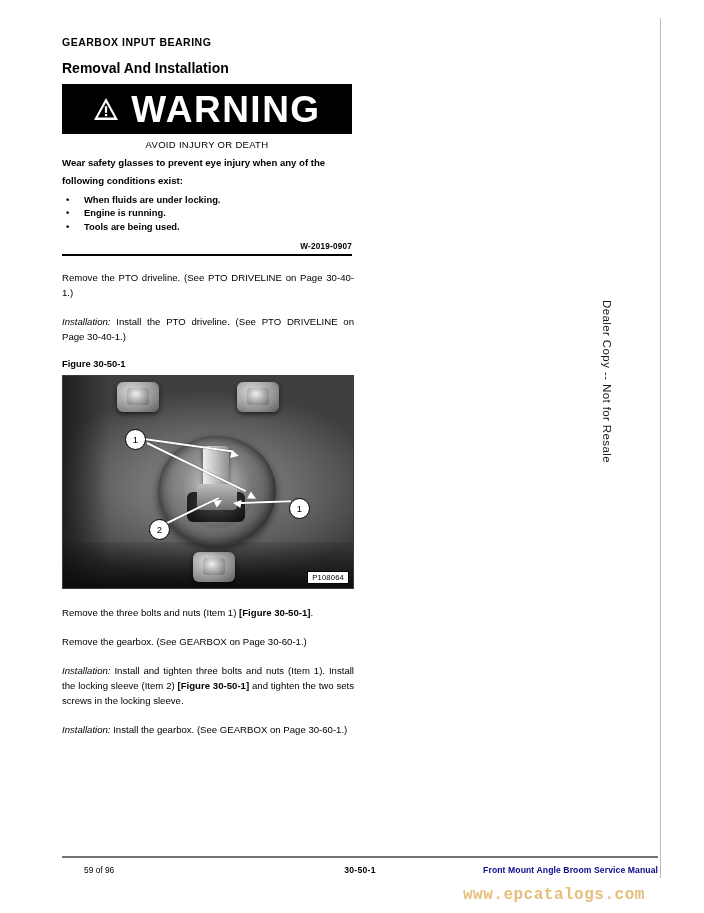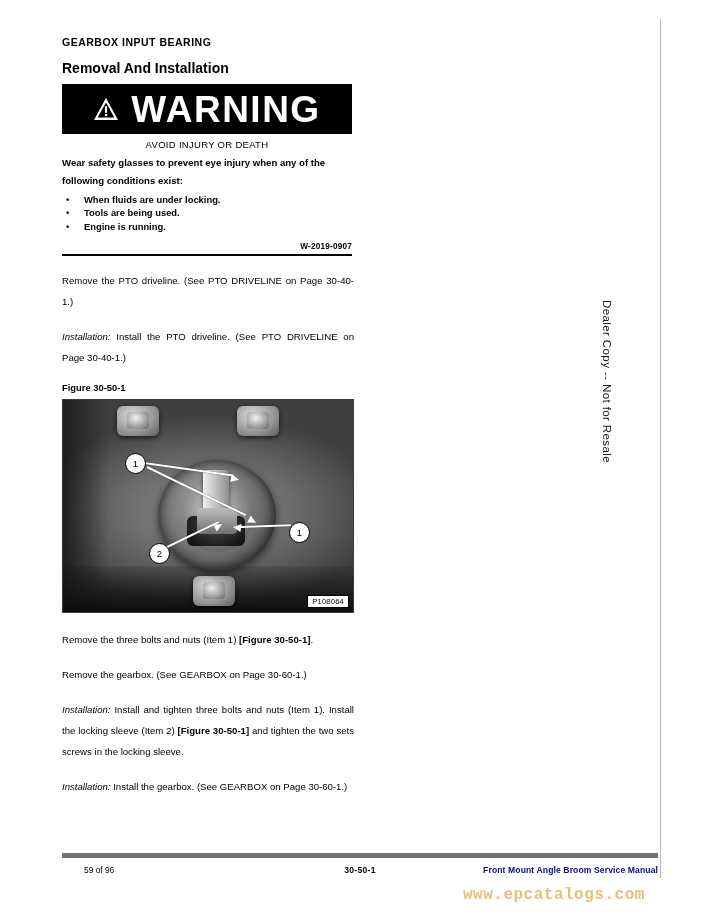--- a/index.html
+++ b/index.html
@@ -128,21 +128,21 @@
     margin-top: 9px;
   }
   .warn-rule {
     border-top: 2px solid #000;
     margin-top: 3px;
     margin-bottom: 14px;
   }
 
   p.body {
     font-size: 9.6px;
-    line-height: 21px;
+    line-height: 15px;
     margin: 0 0 14px 0;
     text-align: justify;
   }
   p.body.last { margin-bottom: 0; }
   .ital { font-style: italic; margin-top: 12px; }
   .bold { font-weight: bold; }
 
   .fig-label {
     font-size: 9.4px;
     font-weight: bold;
@@ -277,21 +277,21 @@
     letter-spacing: 0.2px;
   }
 
   
   .footer {
     position: absolute;
     left: 62px;
     bottom: 26px;
     width: 596px;
     height: 24px;
-    border-top: 5px solid #737373;
+    border-top: 2px solid #737373;
     padding-top: 5px;
   }
   .footer-left {
     position: absolute;
     left: 22px;
     top: 7px;
     font-size: 8.4px;
   }
   .footer-center {
     position: absolute;
@@ -345,22 +345,22 @@
             <rect x="11.9" y="9.2" width="2.2" height="6.6" fill="#ffffff"></rect>
             <rect x="11.9" y="17" width="2.2" height="2.2" fill="#ffffff"></rect>
           </svg>
         </span>
         <span class="warn-word">WARNING</span>
       </div>
       <div class="warn-sub">AVOID INJURY OR DEATH</div>
       <p class="warn-body">Wear safety glasses to prevent eye injury when any of the following conditions exist:</p>
       <ul class="warn-list">
         <li>When fluids are under locking.</li>
+        <li>Engine is running.</li>
         <li>Tools are being used.</li>
-        <li>Engine is running.</li>
       </ul>
       <div class="warn-code">W-2019-0907</div>
       <div class="warn-rule"></div>
     </div>
 
     <p class="body">Remove the PTO driveline. (See PTO DRIVELINE on Page 30-40-1.)</p>
 
     <p class="body">
       <span class="ital">Installation:</span><span> Install the PTO driveline. (See PTO DRIVELINE on Page 30-40-1.)</span>
     </p>

